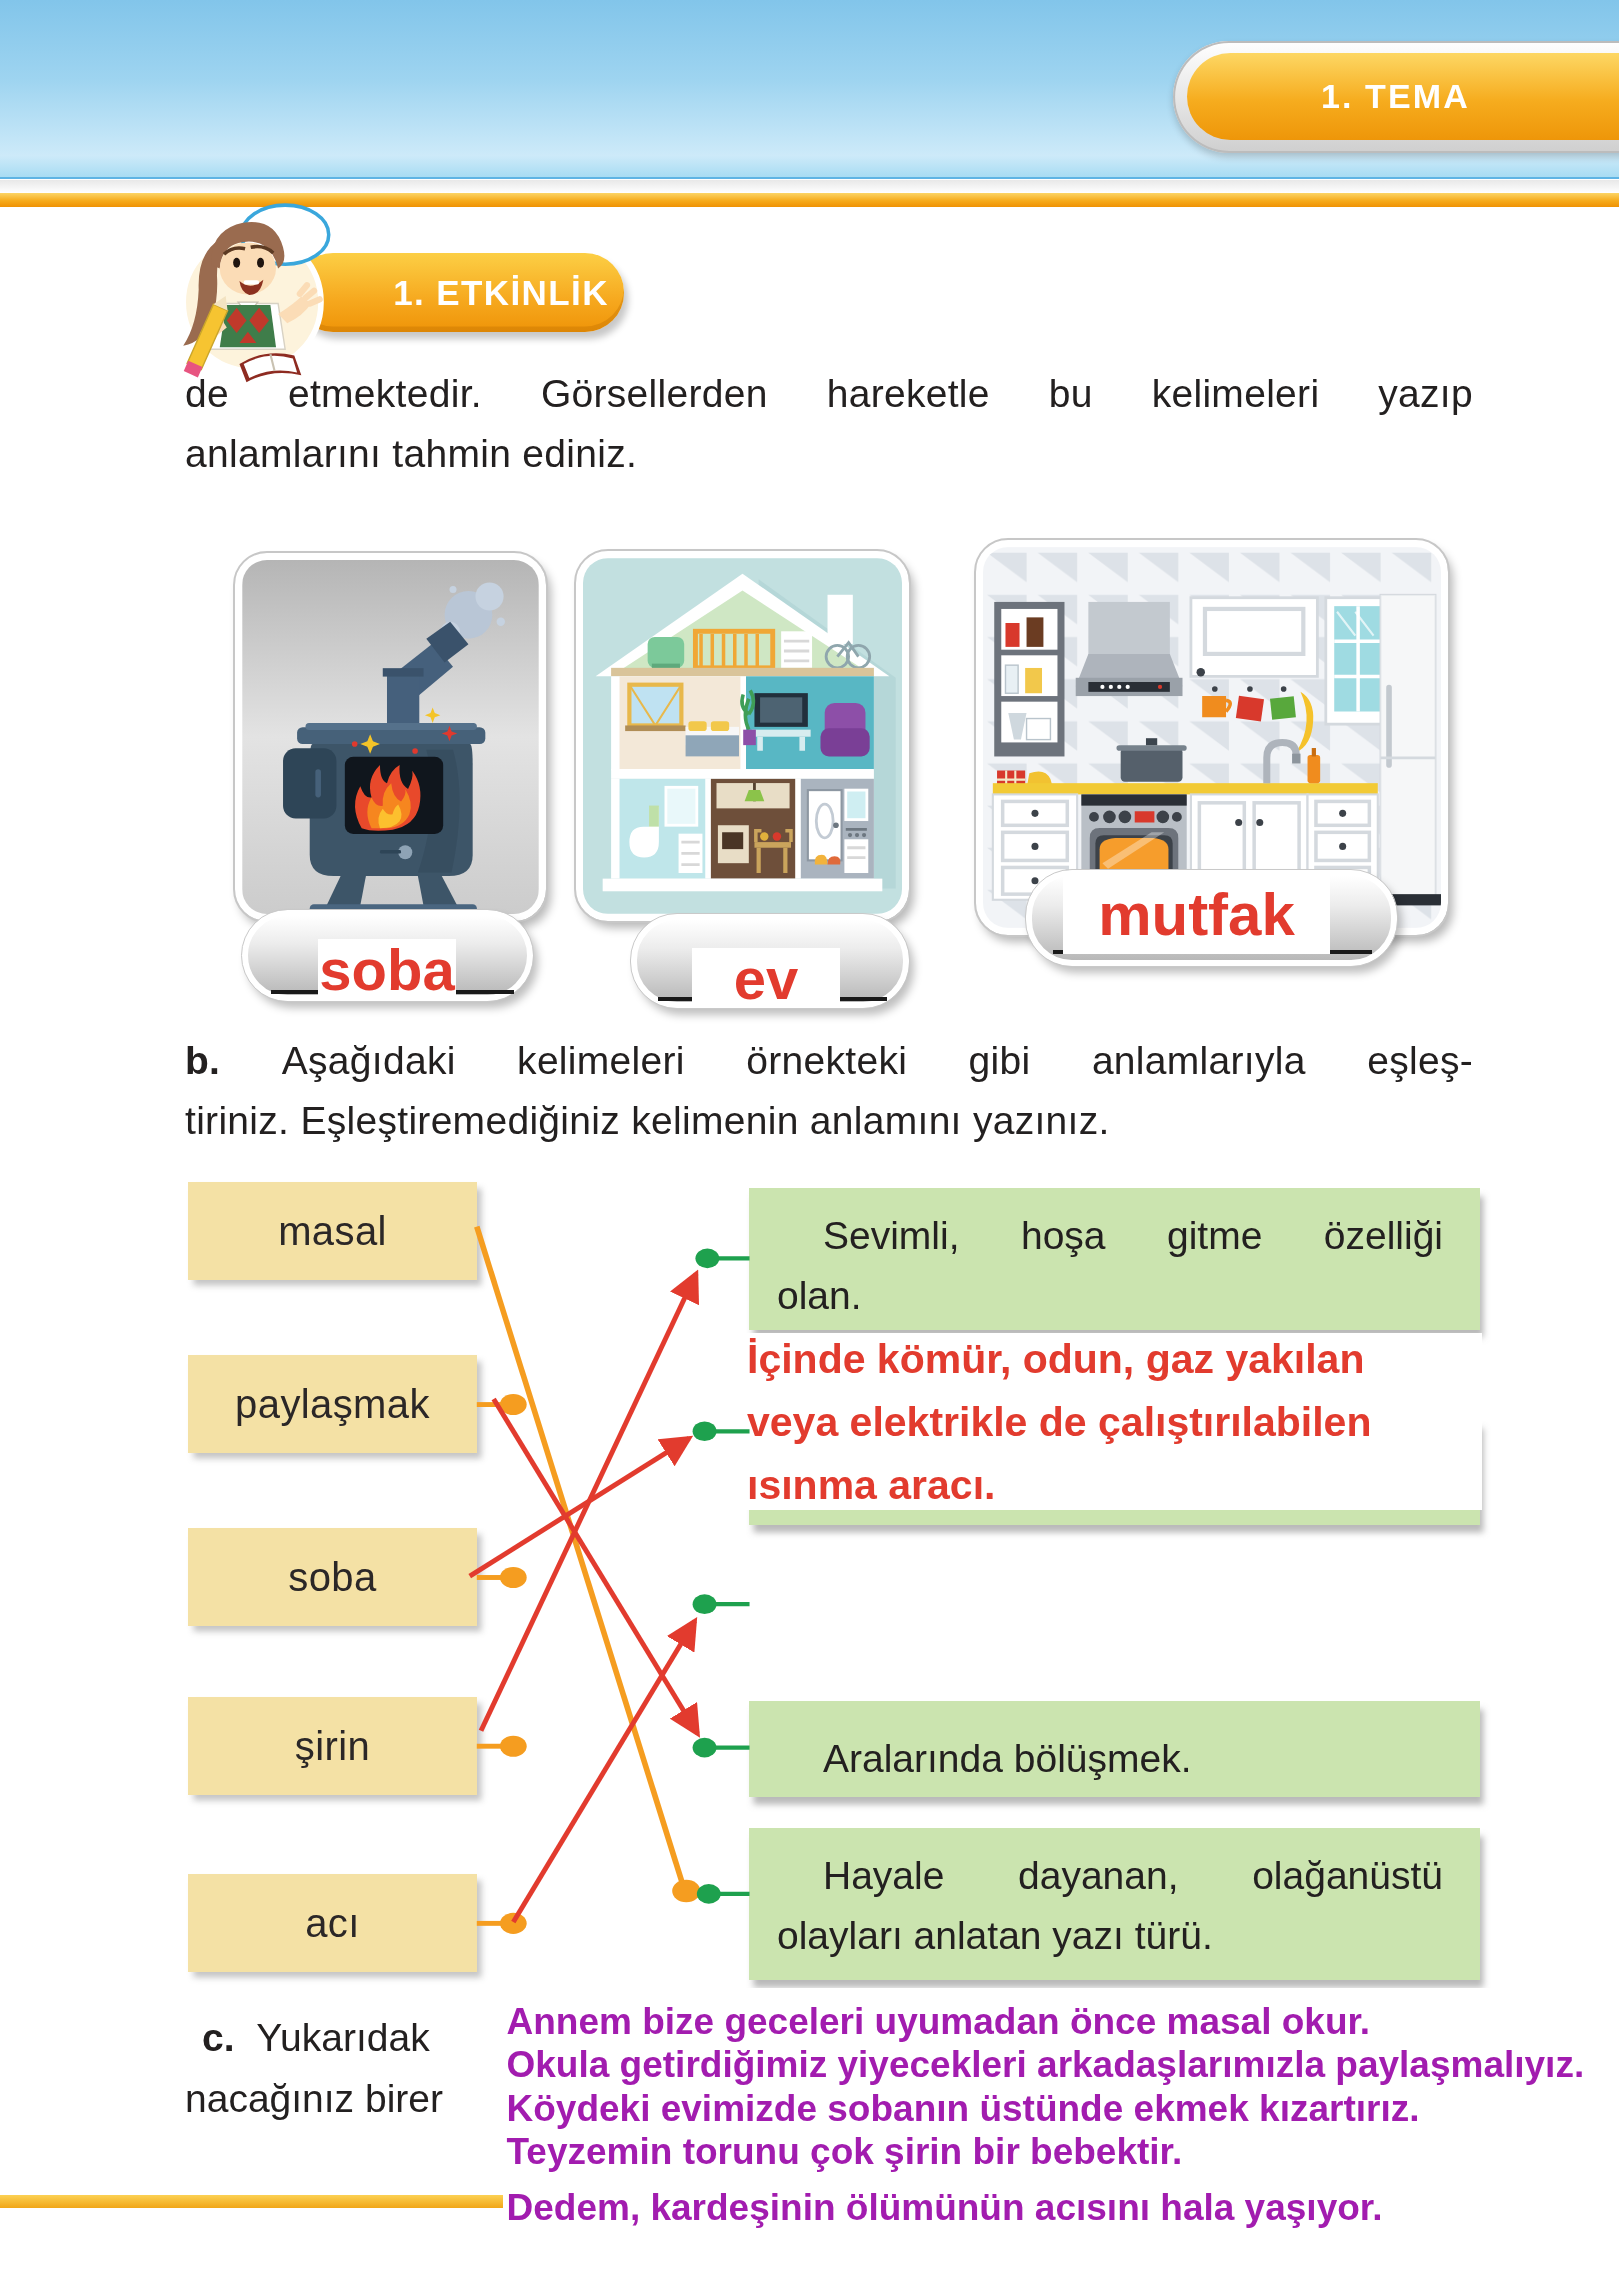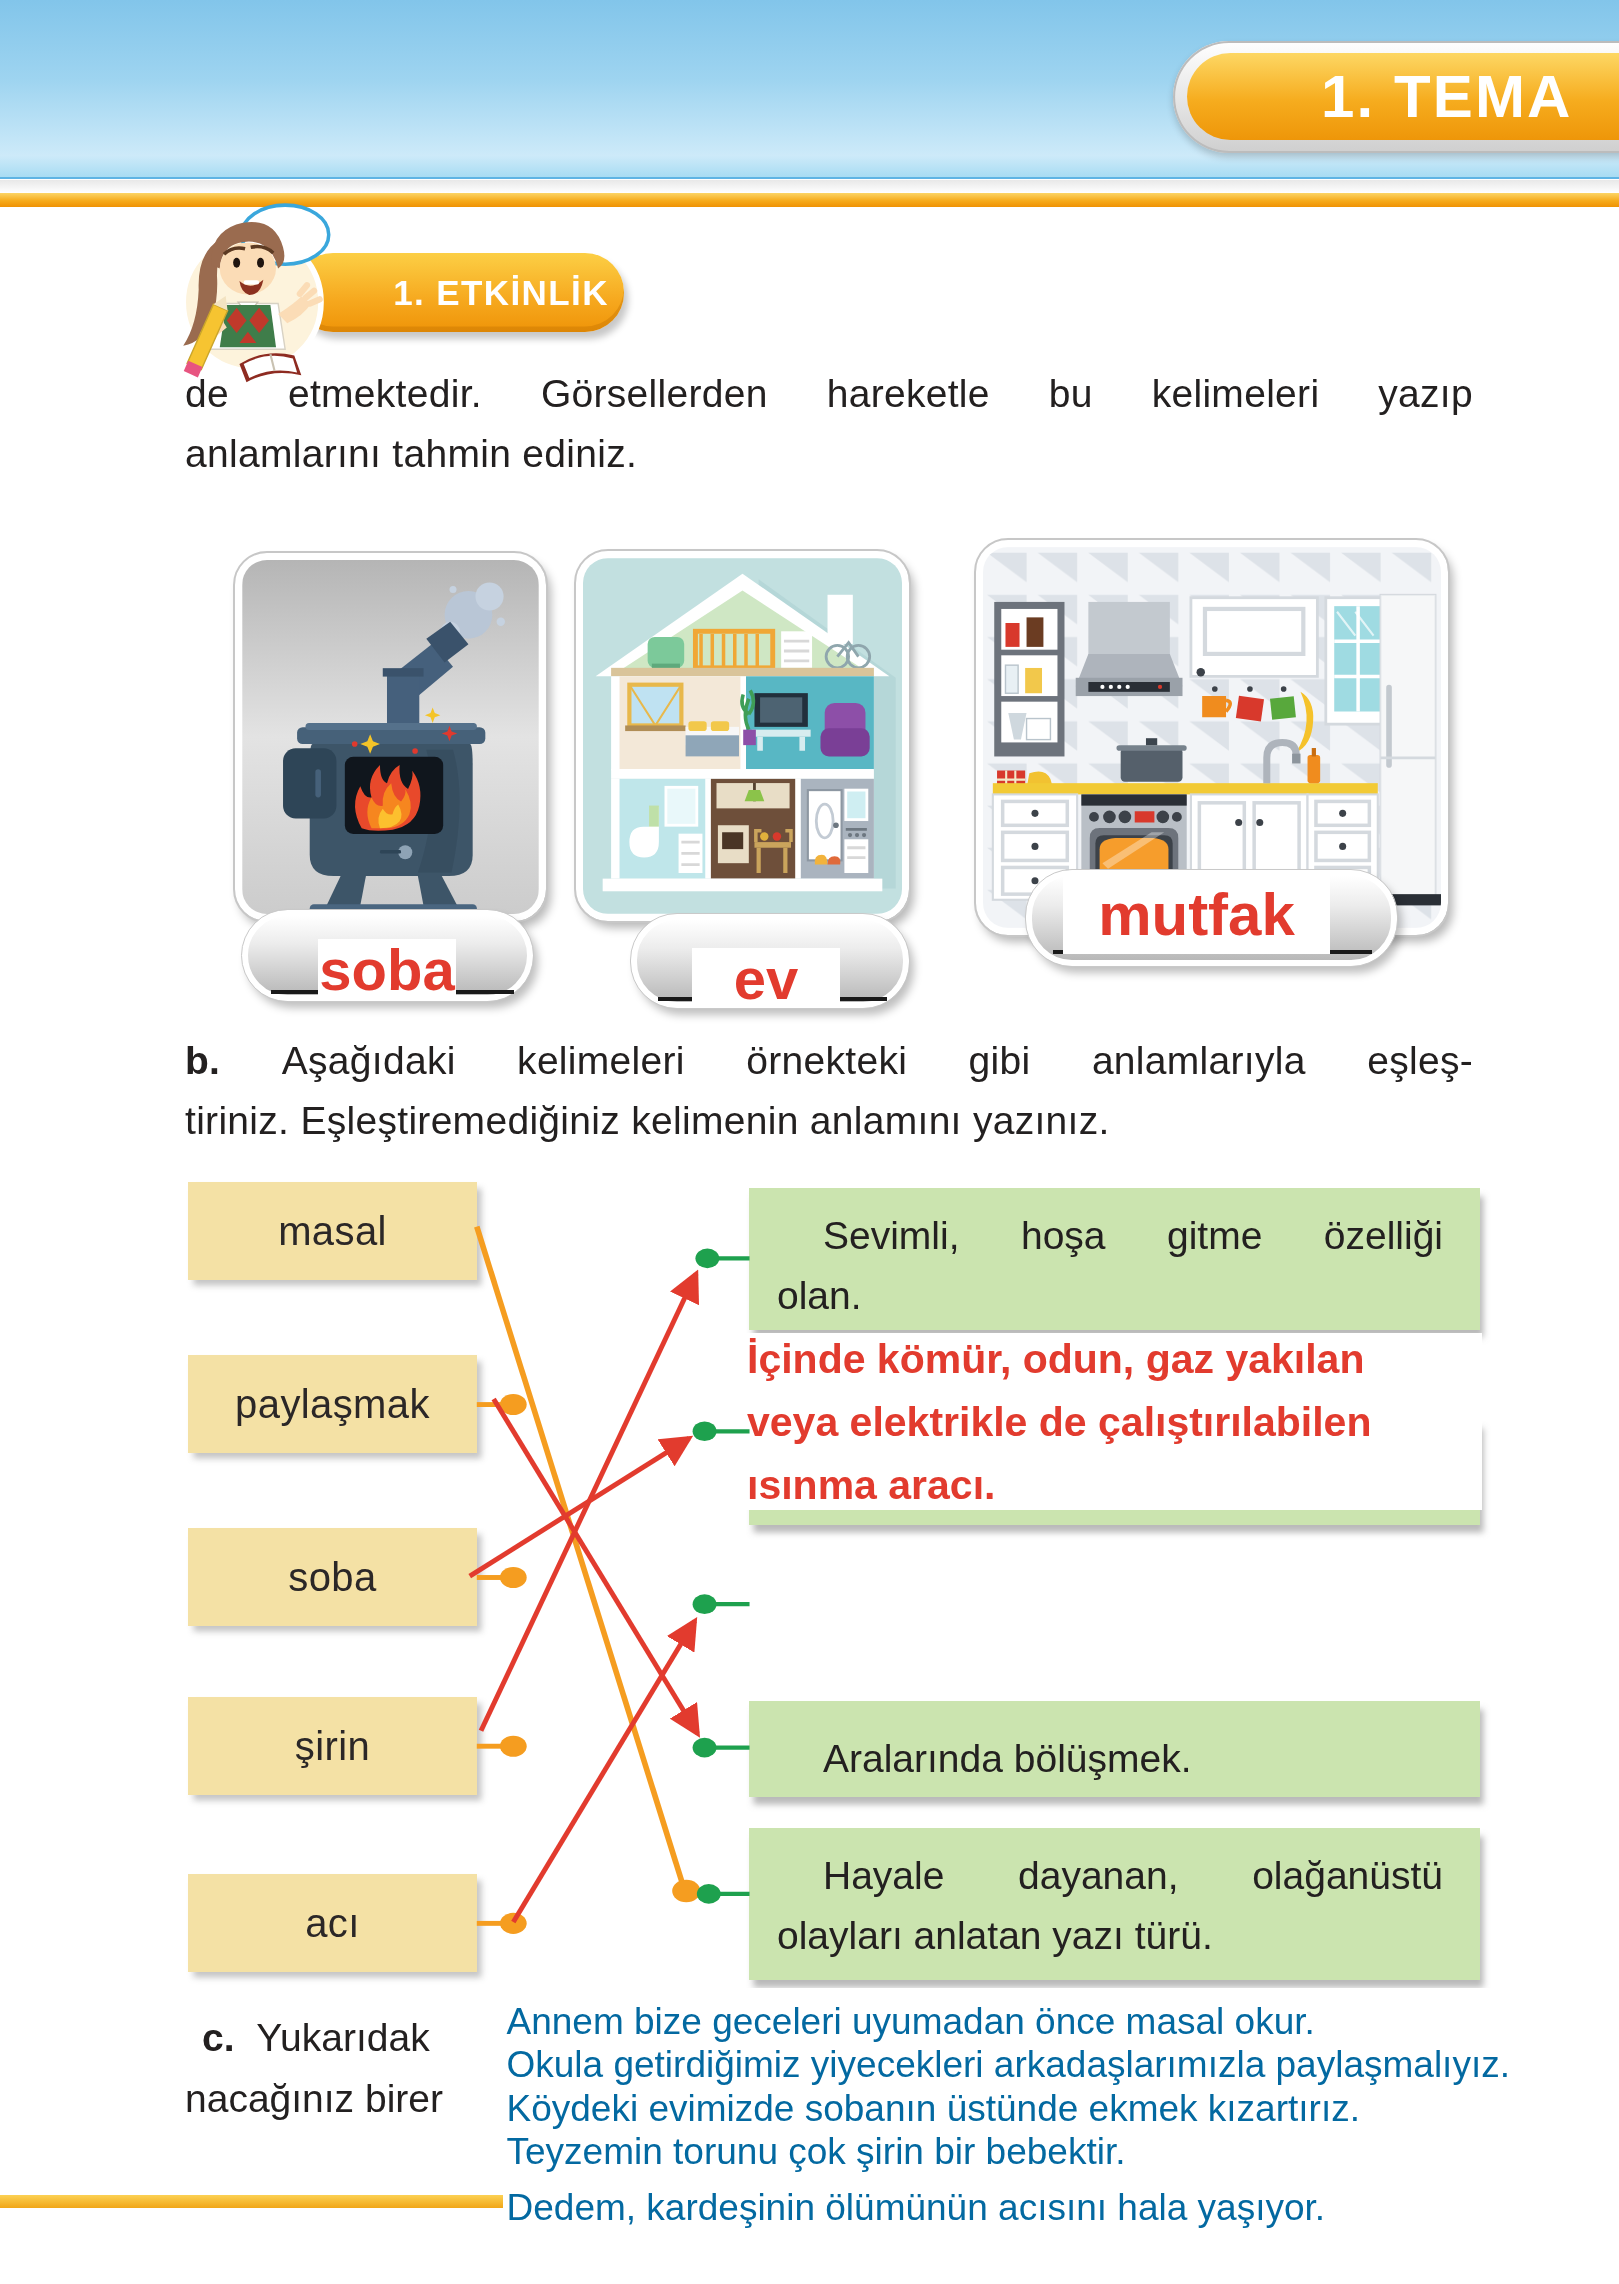--- a/index.html
+++ b/index.html
@@ -10,21 +10,21 @@
   .sky{left:0;top:0;width:1620px;height:177px;
        background:linear-gradient(180deg,#82c5ea 0%,#9ed4f0 45%,#cdeaf9 88%,#a8dcf3 100%);
        border-bottom:2.8px solid #5fb4e4;}
   .whiteband{left:0;top:180px;width:1620px;height:12.7px;background:linear-gradient(180deg,#e8e8e8,#ffffff);}
   .orangeband{left:0;top:193px;width:1620px;height:14px;background:linear-gradient(180deg,#fcd566,#f6ab1c 55%,#ef9204);}
   .tema-outer{left:1173px;top:41px;width:492px;height:112px;border-radius:56px 0 0 56px;
        background:linear-gradient(180deg,#ffffff,#cfcfcf);box-shadow:inset 0 0 0 2.1px #bcbcbc,0 4.2px 7px rgba(0,0,0,.18);}
   .tema-inner{left:1187px;top:53px;width:478px;height:87px;border-radius:44px 0 0 44px;
        background:linear-gradient(180deg,#fdd764 0%,#f6ac1e 55%,#ee9609 100%);
        display:flex;align-items:center;justify-content:flex-start;padding-left:134px;box-sizing:border-box;}
-  .tema-inner span{font-size:60px;font-weight:bold;color:#fff;letter-spacing:2.1px;}
+  .tema-inner span{font-size:34px;font-weight:bold;color:#fff;letter-spacing:2.1px;}
   
   .etk-capsule{left:294px;top:253px;width:330px;height:79px;border-radius:39px;
        background:linear-gradient(180deg,#fccf45 0%,#f6a81e 60%,#ef9408 100%);
        box-shadow:4.2px 7px 7px rgba(0,0,0,.22), inset 0 -5.6px 0 rgba(190,110,0,.35);
        display:flex;align-items:center;justify-content:center;padding-left:84px;box-sizing:border-box;}
   .etk-capsule span{font-size:35px;font-weight:bold;color:#fff;letter-spacing:1.4px;}
   
   .para{left:185px;width:1288px;font-size:39px;line-height:60px;color:#232020;letter-spacing:0.3px;}
   .jline{text-align:justify;text-align-last:justify;}
   .lbl{font-weight:bold;}
@@ -40,21 +40,21 @@
   .wordbox{left:188px;width:289px;height:98px;background:#f4e1a5;
         box-shadow:4.9px 6.3px 6.3px rgba(125,125,125,.45);
         display:flex;align-items:center;justify-content:center;font-size:40px;color:#2b2727;letter-spacing:0.4px;}
   .defbox{left:749px;width:731px;background:#cbe4af;box-shadow:4.2px 7.7px 6.3px rgba(115,115,115,.5);
         box-sizing:border-box;padding:18.3px 37px 0 28px;font-size:39px;line-height:60px;color:#232020;}
   .dfirst{text-align:justify;text-align-last:justify;text-indent:46px;}
   .drest{text-indent:0;}
   .dindent{text-indent:46px;}
   .redbold{color:#e23b2e;font-weight:bold;white-space:nowrap;}
   .overlaypatch{background:#ffffff;}
-  .redline{color:#0369a1;font-weight:normal;font-size:37px;white-space:nowrap;line-height:42px;}
+  .redline{color:#a21caf;font-weight:bold;font-size:37px;white-space:nowrap;line-height:42px;}
   .bottombar{left:0;top:2195px;width:517px;height:12.7px;background:linear-gradient(180deg,#fcd153,#f0a618);}
   svg{display:block;}
 </style>
 </head>
 <body>
 
 <div id="page">
 
   <div class="abs sky"></div>
   <div class="abs whiteband"></div>

